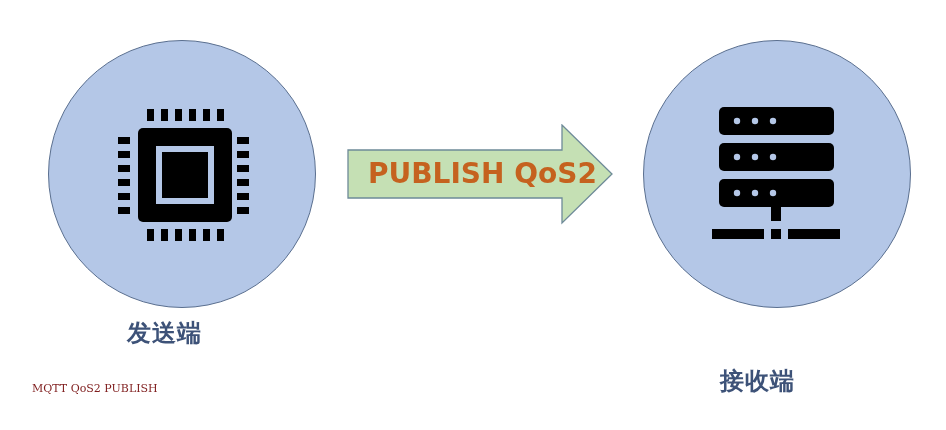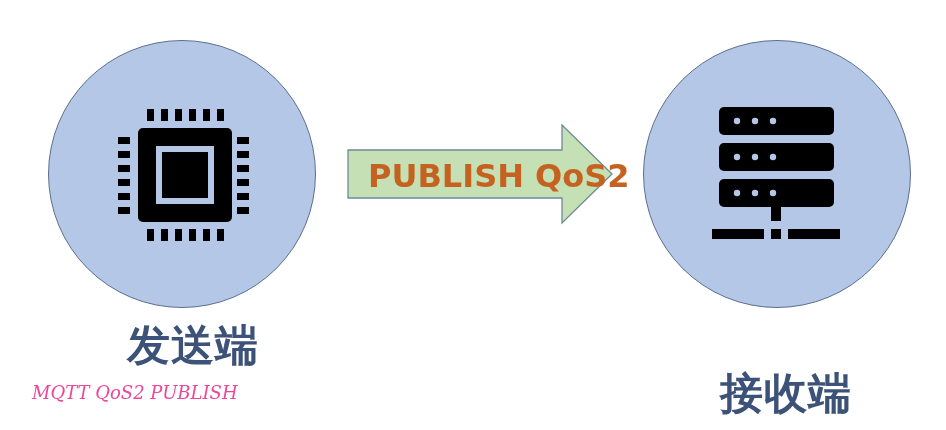--- a/index.html
+++ b/index.html
@@ -1,26 +1,26 @@
 <!DOCTYPE html>
 <html><head>
 <meta charset="utf-8">
 <style>
   html, body { margin:0; padding:0; background:#ffffff; }
   body { width:946px; height:430px; position:relative; overflow:hidden; font-family:"DejaVu Sans", sans-serif; }
   .circle { position:absolute; width:268px; height:268px; border-radius:50%; background:#b4c7e7; border:1.5px solid #5a6f8f; box-sizing:border-box; }
   #sender-circle { left:48px; top:40px; }
   #receiver-circle { left:643px; top:40px; }
   .icon { position:absolute; }
-  .label { position:absolute; font-family:Liberation Mono, monospace; font-weight:bold; font-size:43px; color:#3d5278; letter-spacing:1px; }
+  .label { position:absolute; font-family:Liberation Mono, monospace; font-weight:bold; font-size:24px; color:#3d5278; letter-spacing:1px; }
   #sender-label { left:127px; top:317px; }
   #receiver-label { left:720px; top:317px;margin-top:48px; }
   #arrow { position:absolute; left:347px; top:124px; }
-  #arrow-text { position:absolute; left:368px; top:157px; font-family:"DejaVu Sans", sans-serif; font-weight:bold; font-size:32px; color:#c5621f; white-space:nowrap; }
-  #caption { position:absolute; left:32px; top:382px; font-family:"DejaVu Serif", serif; font-style:italic; font-size:18px; color:#ec4899; }
+  #arrow-text { position:absolute; left:368px; top:157px; font-family:"DejaVu Sans", sans-serif; font-weight:bold; font-size:28px; color:#c5621f; white-space:nowrap; }
+  #caption { position:absolute; left:32px; top:382px; font-family:"DejaVu Serif", serif; font-size:11px; color:#7f1d1d; }
 </style>
 </head>
 <body>
 
 <div class="circle" id="sender-circle"></div>
 <svg class="icon" style="left:115px;top:107px;" width="136" height="136" viewBox="0 0 136 136">
 
   <g fill="#000">
     <rect x="32" y="2" width="7" height="12"></rect>
       <rect x="46" y="2" width="7" height="12"></rect>

